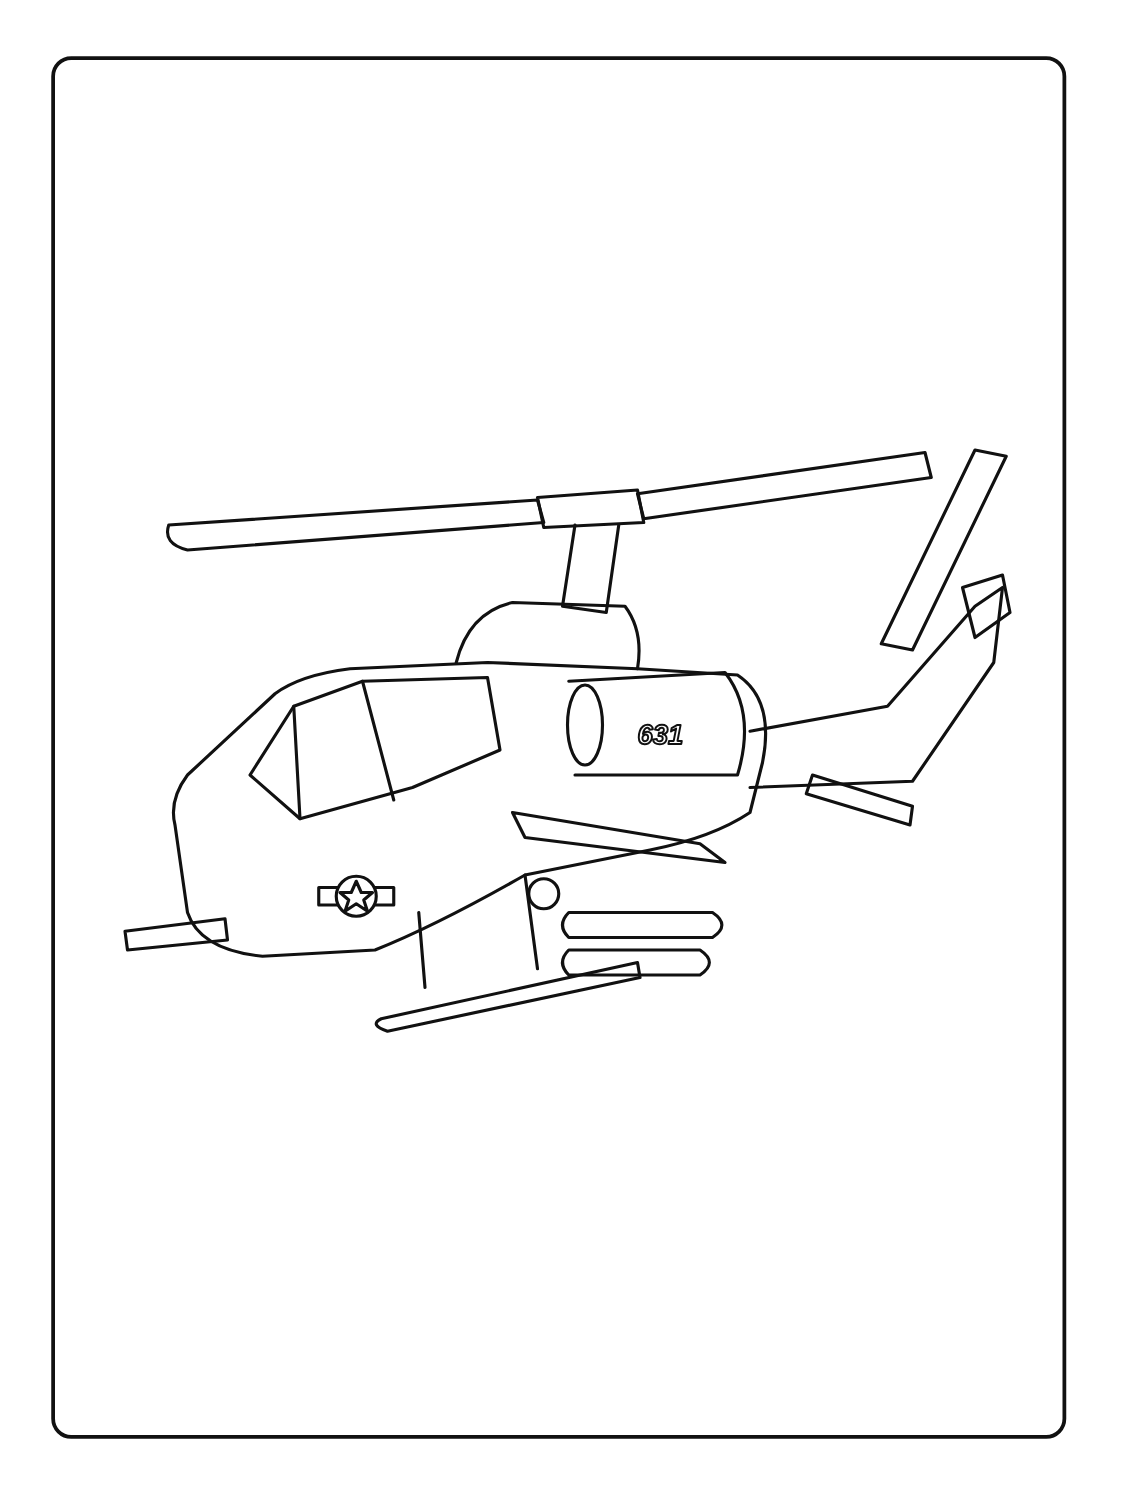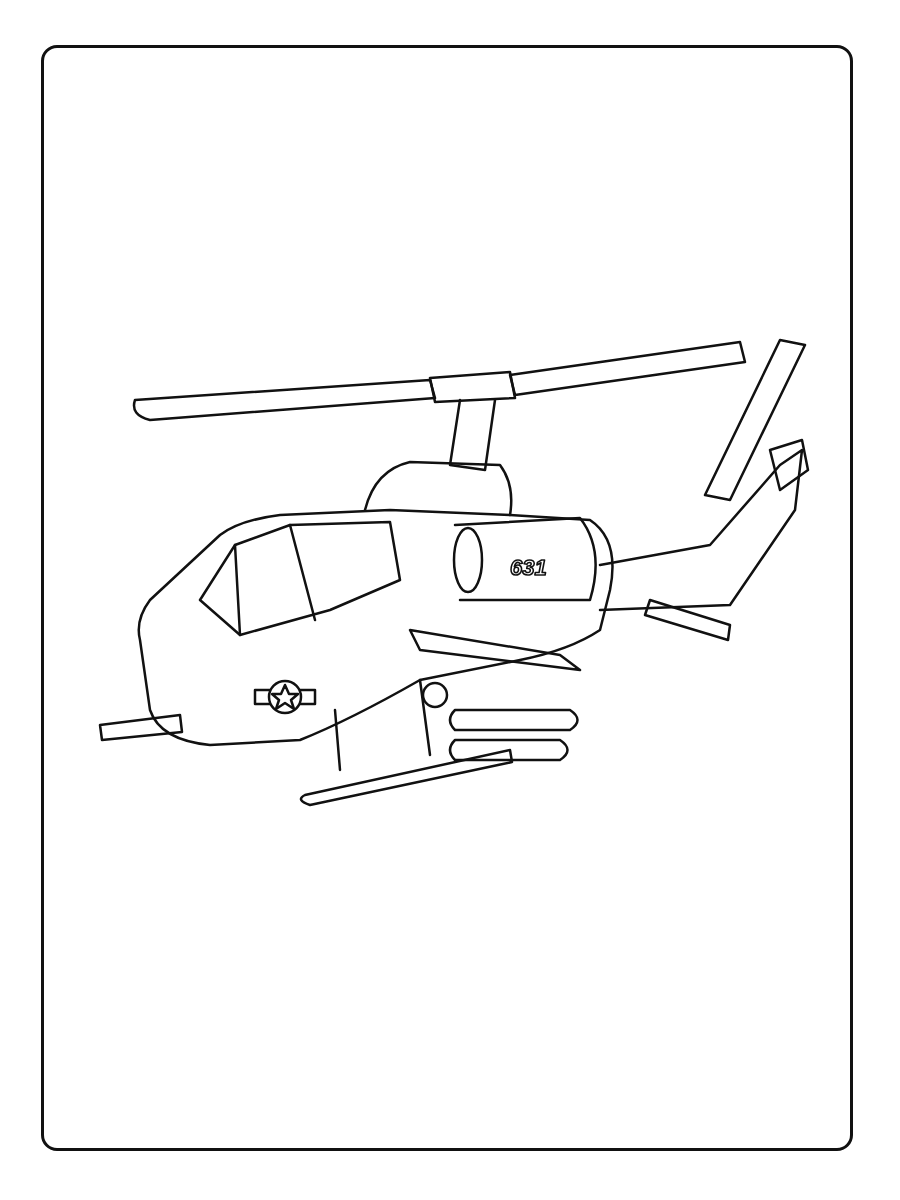--- a/index.html
+++ b/index.html
@@ -1,21 +1,21 @@
 <!DOCTYPE html>
 <html><head>
 <meta charset="utf-8">
 <style>
   html, body { margin: 0; padding: 0; background: #ffffff; }
   body { width: 900px; height: 1200px; position: relative; overflow: hidden; font-family: "Liberation Sans", sans-serif; }
   .page-frame {
     position: absolute; left: 41px; top: 45px; width: 812px; height: 1106px;
     border: 3px solid #111; border-radius: 16px; box-sizing: border-box; background: #fff;
   }
-  .art { position: absolute; left: 90px; top: 300px; width: 730px; height: 560px; text-align: right; }
+  .art { position: absolute; left: 90px; top: 320px; width: 730px; height: 560px; text-align: right; }
   .art svg { width: 100%; height: 100%; }
   .tailnum { font-family: "Liberation Sans", sans-serif; font-style: italic; font-weight: bold; font-size: 22px; fill: #fff; stroke: #111; stroke-width: 1.6px; }
 </style>
 </head>
 <body>
 
 <div class="page-frame"></div>
 
 <div class="art">
   <svg viewBox="0 0 730 560" fill="none" stroke="#111" stroke-width="2.5" stroke-linejoin="round" stroke-linecap="round">

